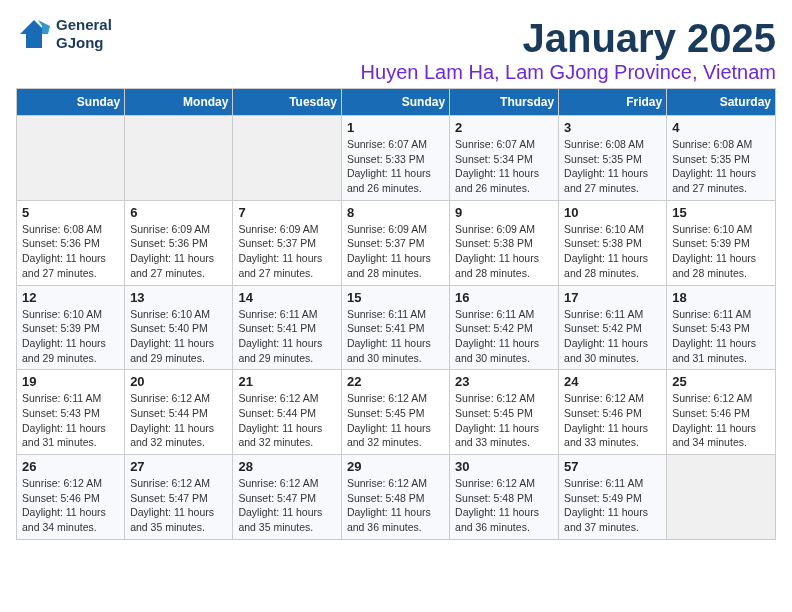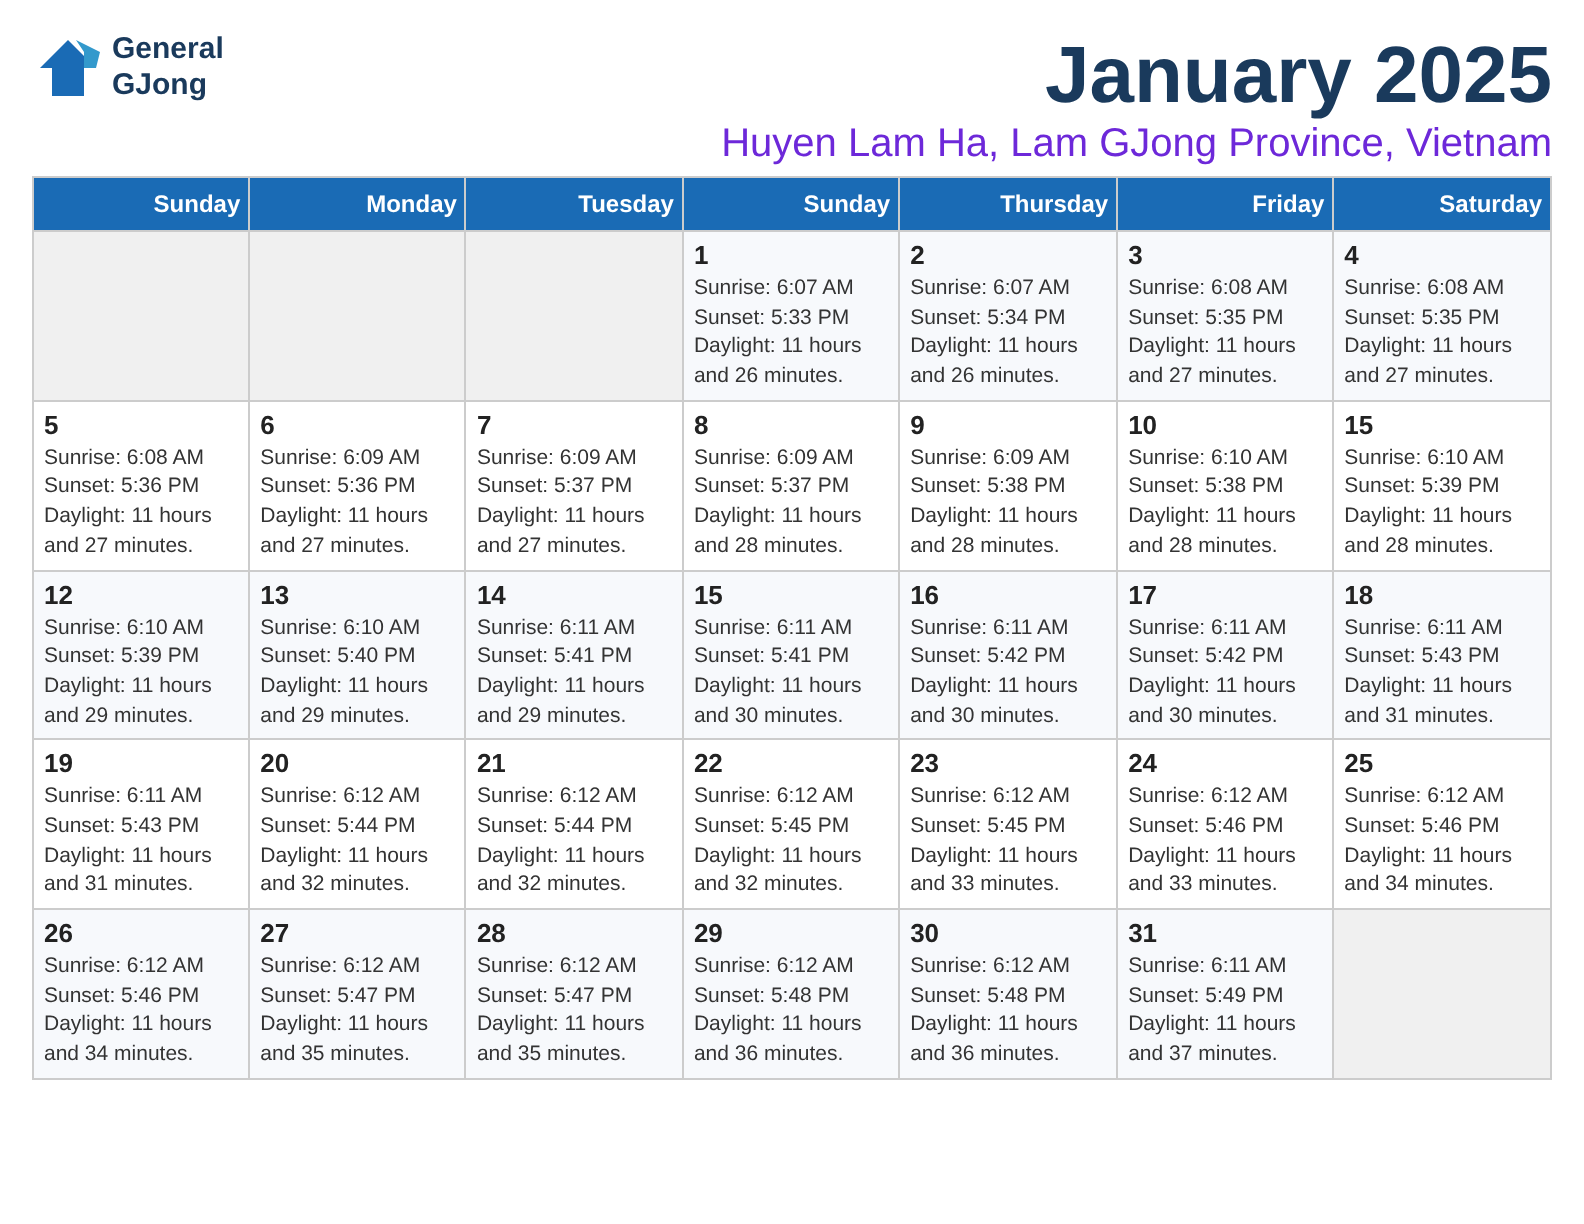--- a/index.html
+++ b/index.html
@@ -243,19 +243,19 @@
         </td>
         <td>
           <div class="day-num">29</div>
           <div class="day-detail">Sunrise: 6:12 AM<br>Sunset: 5:48 PM<br>Daylight: 11 hours and 36 minutes.</div>
         </td>
         <td>
           <div class="day-num">30</div>
           <div class="day-detail">Sunrise: 6:12 AM<br>Sunset: 5:48 PM<br>Daylight: 11 hours and 36 minutes.</div>
         </td>
         <td>
-          <div class="day-num">31</div>
+          <div class="day-num">57</div>
           <div class="day-detail">Sunrise: 6:11 AM<br>Sunset: 5:49 PM<br>Daylight: 11 hours and 37 minutes.</div>
         </td>
         <td class="empty"></td>
       </tr>
     </tbody>
 </table>
 
 </body></html>

